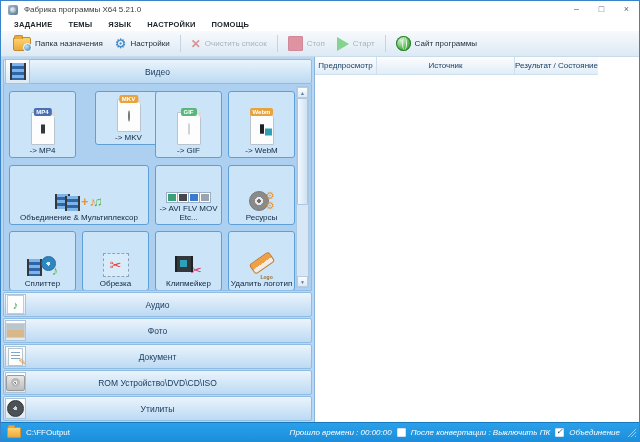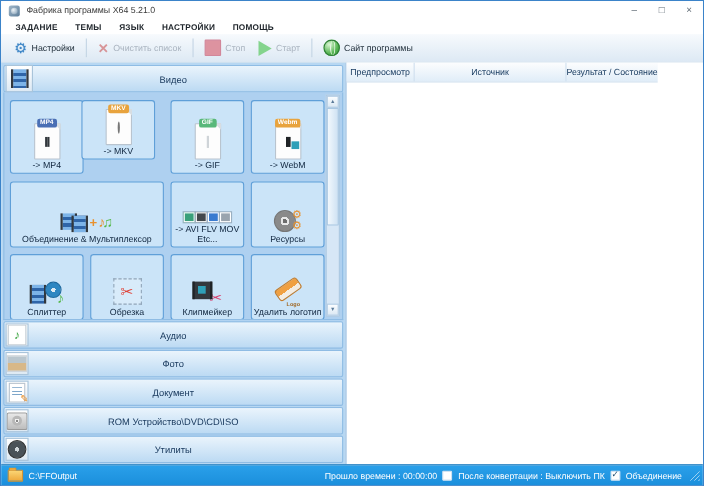--- a/index.html
+++ b/index.html
@@ -114,21 +114,21 @@
   .col2{width:138px;}
   .col3{flex:1;border-right:none;}
   .list-body{flex:1;background:#fff;}
 
   
   .statusbar{position:absolute;left:0;right:0;bottom:0;height:19px;box-sizing:border-box;background:linear-gradient(#2aa0ea,#1b8fdc);
     border-top:1px solid #1678bd;display:flex;align-items:center;color:#fff;font-size:8px;padding:0 3px 0 6px;}
   .sb-folder{position:relative;width:12px;height:9px;background:linear-gradient(#fbd574,#eda93c);border:1px solid #d29433;border-radius:1px;flex:0 0 auto;}
   .sb-folder::before{content:"";position:absolute;top:-3px;left:0;width:5px;height:2px;background:#eda93c;border:1px solid #d29433;border-bottom:none;border-radius:1px 1px 0 0;}
   .sb-path{margin-left:5px;}
-  .sb-right{margin-left:auto;display:flex;align-items:center;gap:5px;}
+  .sb-right{margin-left:auto;display:flex;align-items:center;gap:5px;font-style:italic;}
   .chk{width:9px;height:9px;box-sizing:border-box;background:#fff;border:1px solid #cfe2f2;border-radius:1px;
     display:flex;align-items:center;justify-content:center;font-size:8px;line-height:8px;color:#1a4a6e;flex:0 0 auto;}
   .grip{width:9px;height:9px;margin-left:2px;background:
     linear-gradient(135deg,transparent 0 50%,rgba(255,255,255,.55) 50% 57%,transparent 57% 70%,rgba(255,255,255,.55) 70% 77%,transparent 77% 90%,rgba(255,255,255,.55) 90%);}
 </style>
 </head>
 <body>
 
 <div class="window">
 
@@ -145,20 +145,24 @@
   <div class="menubar">
     <span class="menu-item">ЗАДАНИЕ</span>
     <span class="menu-item">ТЕМЫ</span>
     <span class="menu-item">ЯЗЫК</span>
     <span class="menu-item">НАСТРОЙКИ</span>
     <span class="menu-item">ПОМОЩЬ</span>
   </div>
 
   <div class="toolbar">
     <span class="tb-btn">
+      <span class="ic-folder"></span>
+      <span>Папка назначения</span>
+    </span>
+    <span class="tb-btn">
       <span class="ic-gear">⚙</span>
       <span>Настройки</span>
     </span>
     <span class="tb-sep"></span>
     <span class="tb-btn disabled">
       <span class="ic-clearx">✕</span>
       <span>Очистить список</span>
     </span>
     <span class="tb-sep"></span>
     <span class="tb-btn disabled">
@@ -191,21 +195,21 @@
 
         <div class="fmt-btn" style="left:5px;top:7px;width:67px;height:67px;">
           <span class="file-ic">
             <span class="page"></span>
               <span class="fold"></span>
             <span class="badge badge-mp4">MP4</span>
             <span class="inner"><span class="g-film"></span></span>
           </span>
           <span class="lbl">-&gt; MP4</span>
         </div>
-        <div class="fmt-btn" style="left:70px;top:7px;width:67px;height:54px;">
+        <div class="fmt-btn" style="left:91px;top:7px;width:67px;height:54px;">
           <span class="file-ic">
             <span class="page"></span>
               <span class="fold"></span>
             <span class="badge badge-mkv">MKV</span>
             <span class="inner"><span class="g-disc"></span></span>
           </span>
           <span class="lbl">-&gt; MKV</span>
         </div>
         <div class="fmt-btn" style="left:151px;top:7px;width:67px;height:67px;">
           <span class="file-ic">

